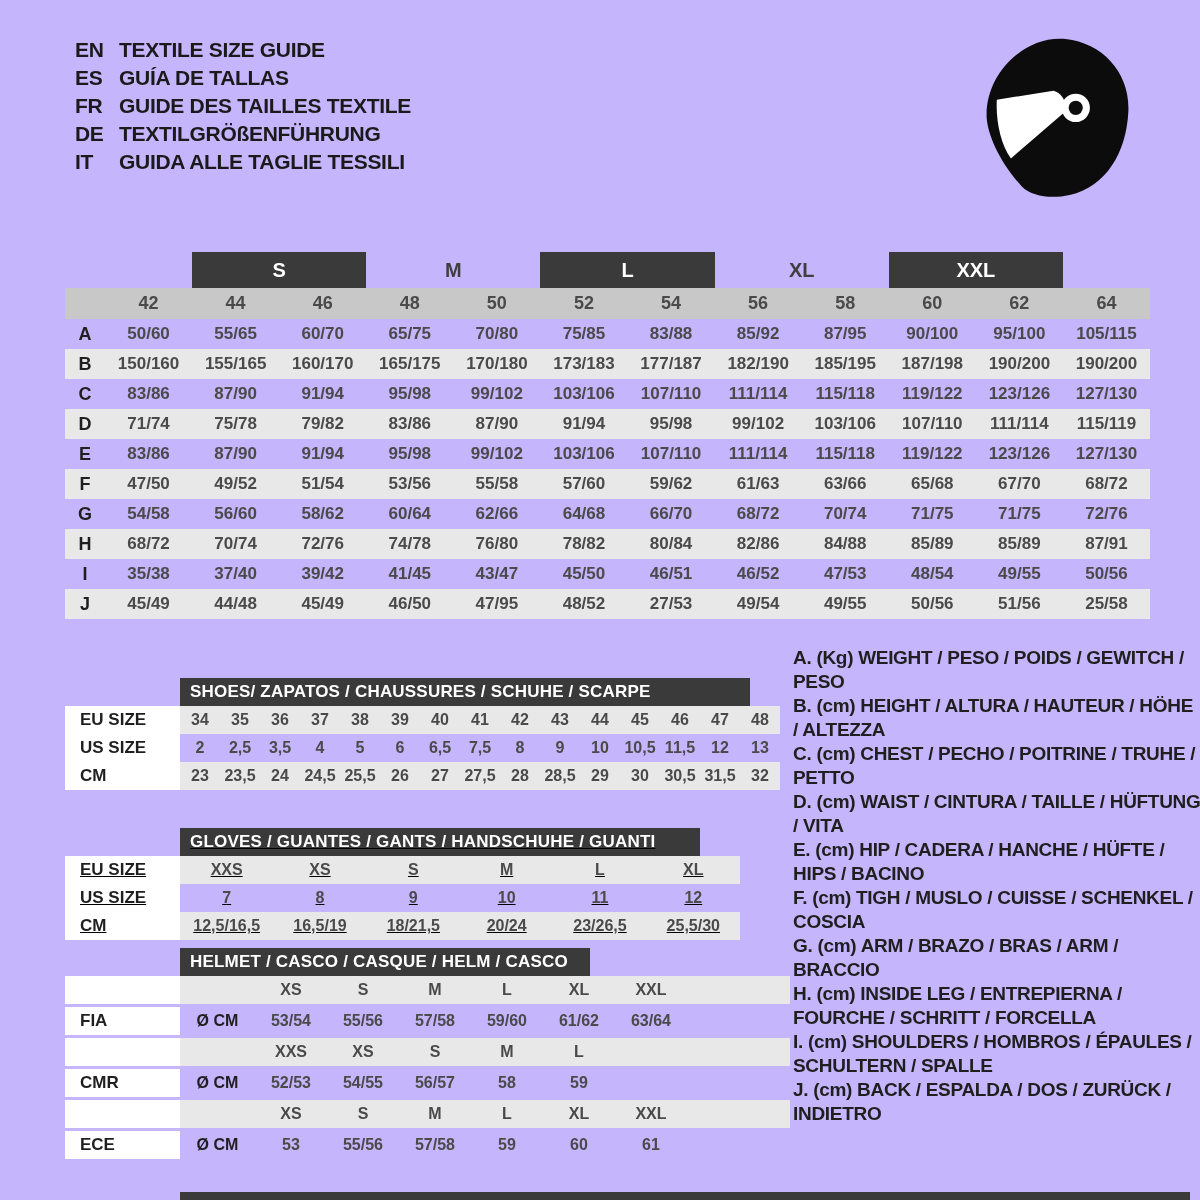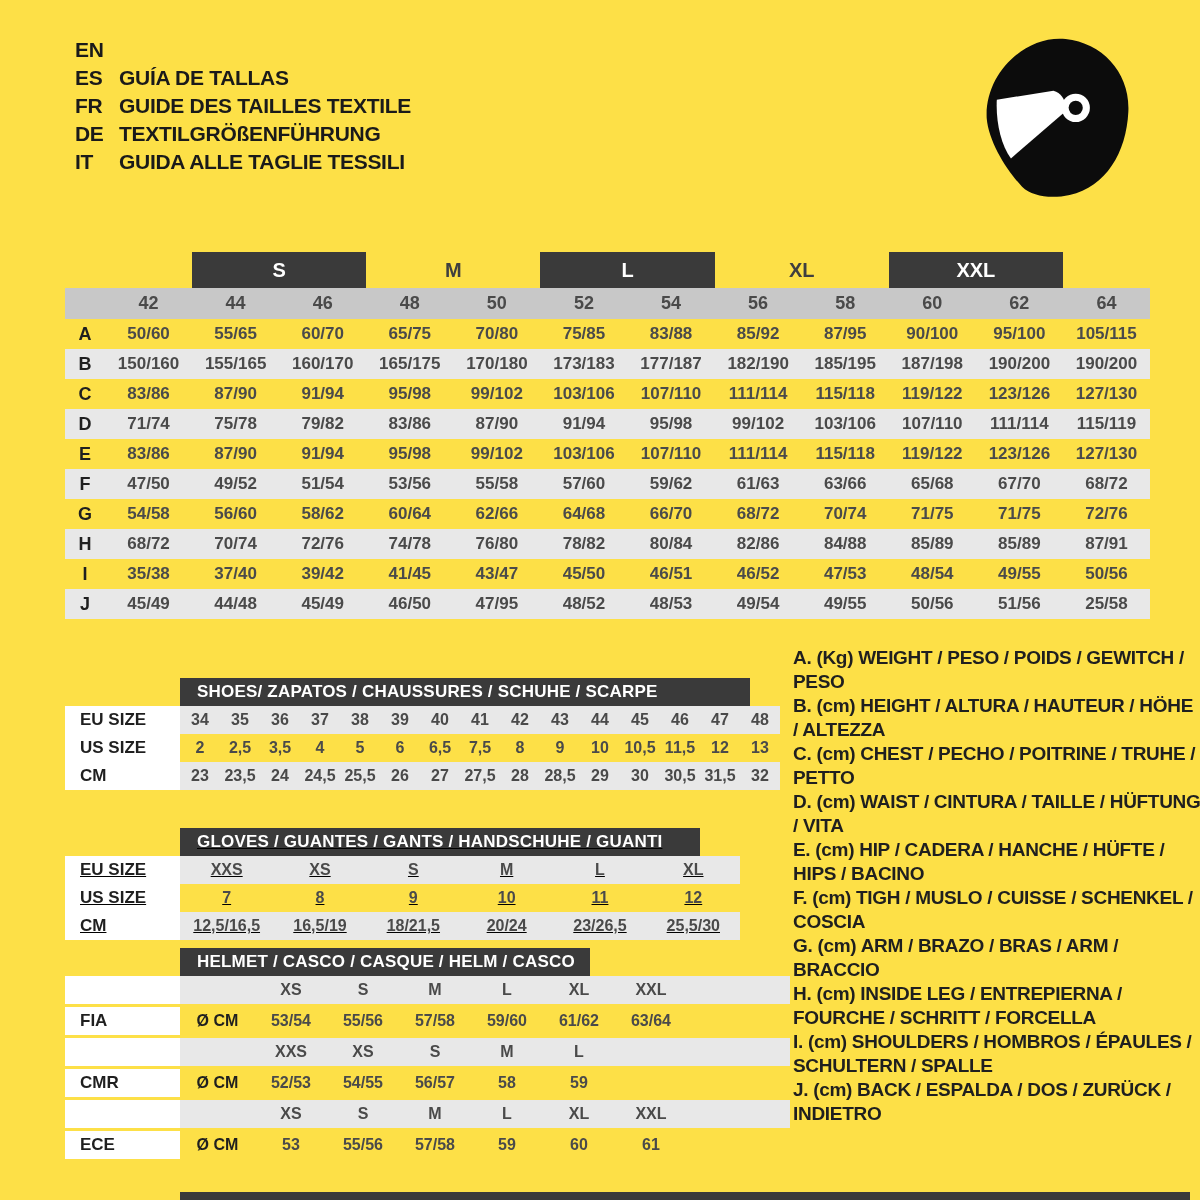--- a/index.html
+++ b/index.html
@@ -1,17 +1,17 @@
 <!DOCTYPE html>
 <html><head>
 <meta charset="utf-8">
 <style>
   html,body{margin:0;padding:0;background:#fff;}
   body{width:1200px;height:1200px;font-family:"Liberation Sans",sans-serif;font-weight:700;}
-  #page{position:relative;width:1200px;height:1200px;background:#fde047;overflow:hidden;}
+  #page{position:relative;width:1200px;height:1200px;background:#c4b5fd;overflow:hidden;}
 
   
   #lang-list{position:absolute;left:75px;top:36px;}
   .lang-row{display:flex;line-height:28px;font-size:21px;color:#1a1a1a;letter-spacing:-0.3px;}
   .lang-code{width:44px;}
   .lang-label{white-space:nowrap;}
 
   
   #helmet-icon{position:absolute;left:975px;top:33px;width:165px;height:172px;}
 
@@ -25,21 +25,21 @@
   .t-row{height:30px;align-items:center;text-align:center;font-size:17px;color:#4a4a4a;}
   .t-row.striped{background:#e8e8e8;}
   .t-row .label-cell,#size-band .label-cell{color:#1f1f1f;font-size:18px;}
 
   
   .section{position:absolute;left:65px;}
   #shoes-section{top:678px;width:715px;}
   #gloves-section{top:828px;width:675px;text-decoration:underline;}
   #helmet-section{top:948px;width:725px;}
   .sec-title{height:28px;background:#3a3a3a;color:#ffffff;display:flex;align-items:center;
-             padding-left:17px;box-sizing:border-box;font-size:17px;margin-left:115px;letter-spacing:0.2px;white-space:nowrap;}
+             padding-left:10px;box-sizing:border-box;font-size:17px;margin-left:115px;letter-spacing:0.2px;white-space:nowrap;}
   #shoes-title{width:570px;}
   #gloves-title{width:520px;}
   #helmet-title{width:410px;}
   .s-row{display:flex;height:28px;justify-content:flex-end;}
   .s-label{width:115px;display:flex;align-items:center;padding-left:15px;box-sizing:border-box;
            font-size:17px;color:#1f1f1f;background:#fff;}
   .s-vals{flex:1;display:flex;align-items:center;}
   .striped{background:#e8e8e8;}
   .s-cell{flex:1;text-align:center;font-size:16px;color:#4a4a4a;}
   .h-row{display:flex;height:28px;margin-bottom:3px;}
@@ -56,20 +56,21 @@
   #bottom-cut{position:absolute;left:180px;top:1192px;width:1010px;height:8px;background:#3a3a3a;}
 </style>
 </head>
 <body>
 
 <div id="page">
 
   <div id="lang-list">
       <div class="lang-row">
         <div class="lang-code">EN</div>
+        <div class="lang-label">TEXTILE SIZE GUIDE</div>
       </div>
       <div class="lang-row">
         <div class="lang-code">ES</div>
         <div class="lang-label">GUÍA DE TALLAS</div>
       </div>
       <div class="lang-row">
         <div class="lang-code">FR</div>
         <div class="lang-label">GUIDE DES TAILLES TEXTILE</div>
       </div>
       <div class="lang-row">
@@ -261,21 +262,21 @@
           <div class="cell">50/56</div>
         </div>
         <div class="grid13 t-row striped">
           <div class="label-cell">J</div>
           <div class="cell">45/49</div>
           <div class="cell">44/48</div>
           <div class="cell">45/49</div>
           <div class="cell">46/50</div>
           <div class="cell">47/95</div>
           <div class="cell">48/52</div>
-          <div class="cell">48/53</div>
+          <div class="cell">27/53</div>
           <div class="cell">49/54</div>
           <div class="cell">49/55</div>
           <div class="cell">50/56</div>
           <div class="cell">51/56</div>
           <div class="cell">25/58</div>
         </div>
       </div>
   </div>
 
   <div id="shoes-section" class="section">

